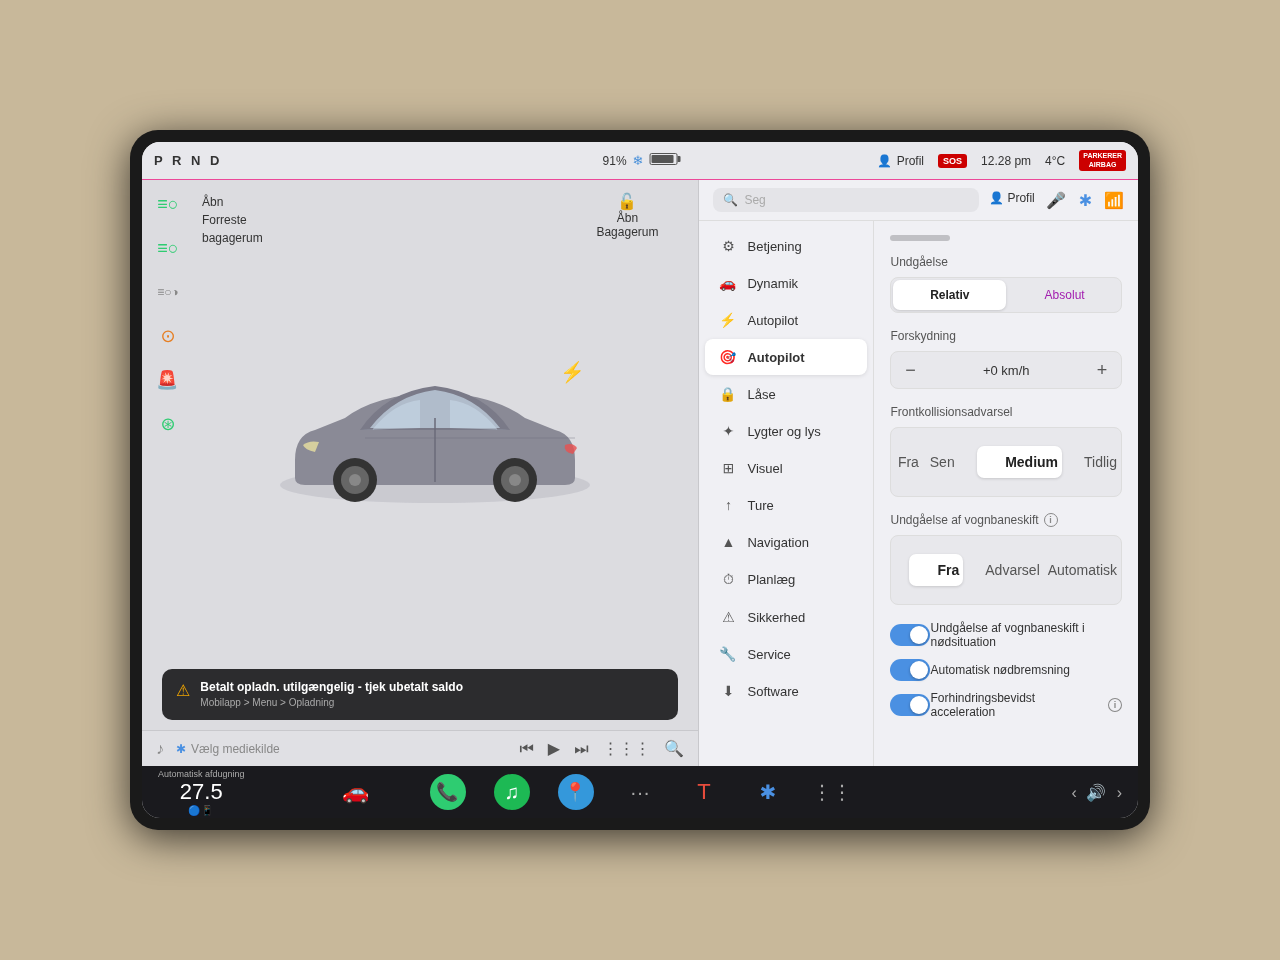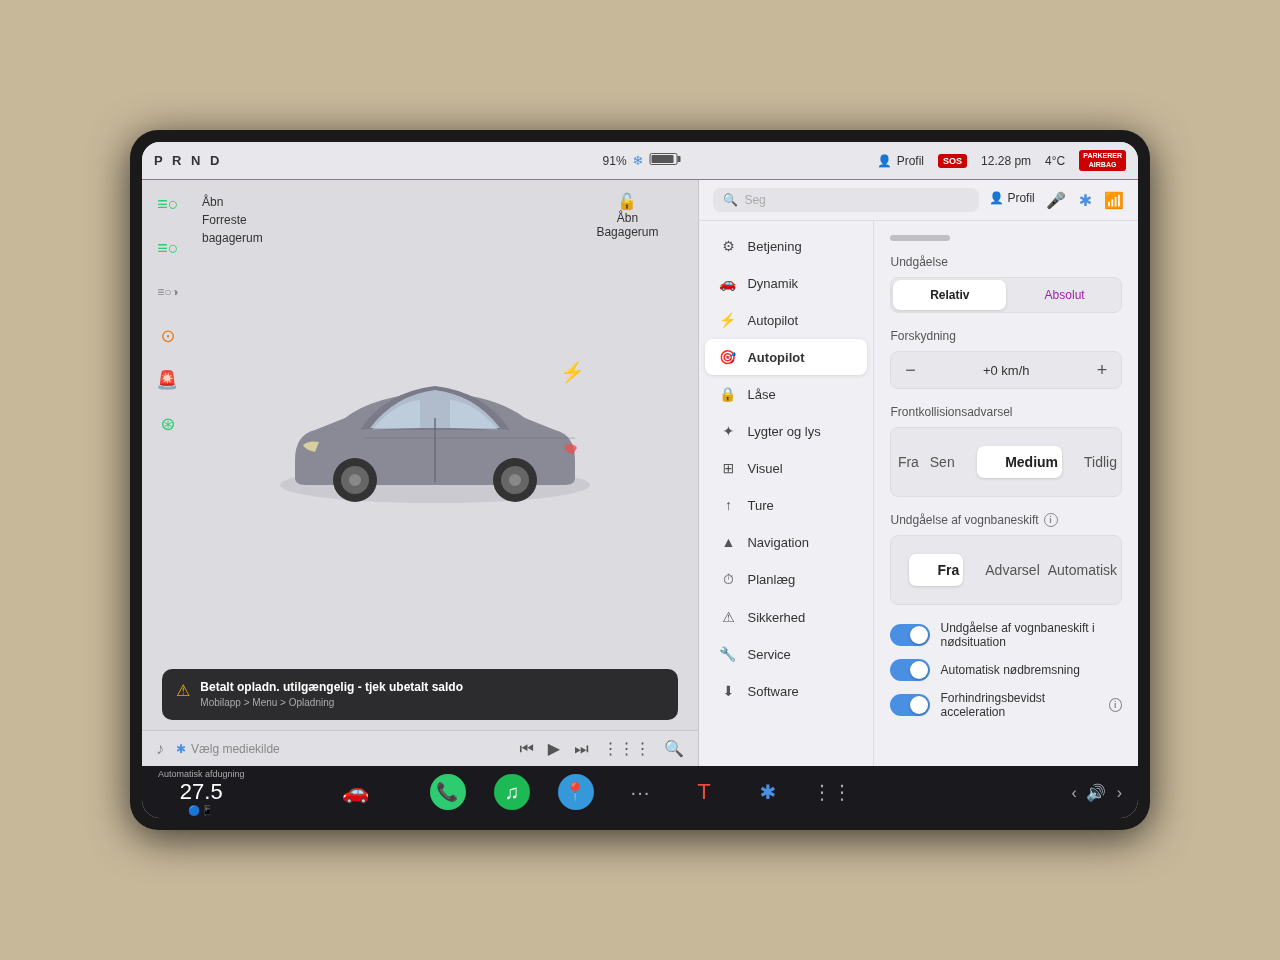--- a/index.html
+++ b/index.html
@@ -398,21 +398,20 @@
       display: inline-flex;
       align-items: center;
       justify-content: center;
       font-size: 9px;
       color: #888;
       font-weight: 700;
     }
     .toggle-row {
       display: flex;
       align-items: center;
-      gap: 10px;
       margin-bottom: 10px;
     }
     .toggle-switch {
       width: 40px;
       height: 22px;
       border-radius: 11px;
       background: #4a90e2;
       position: relative;
       flex-shrink: 0;
     }

